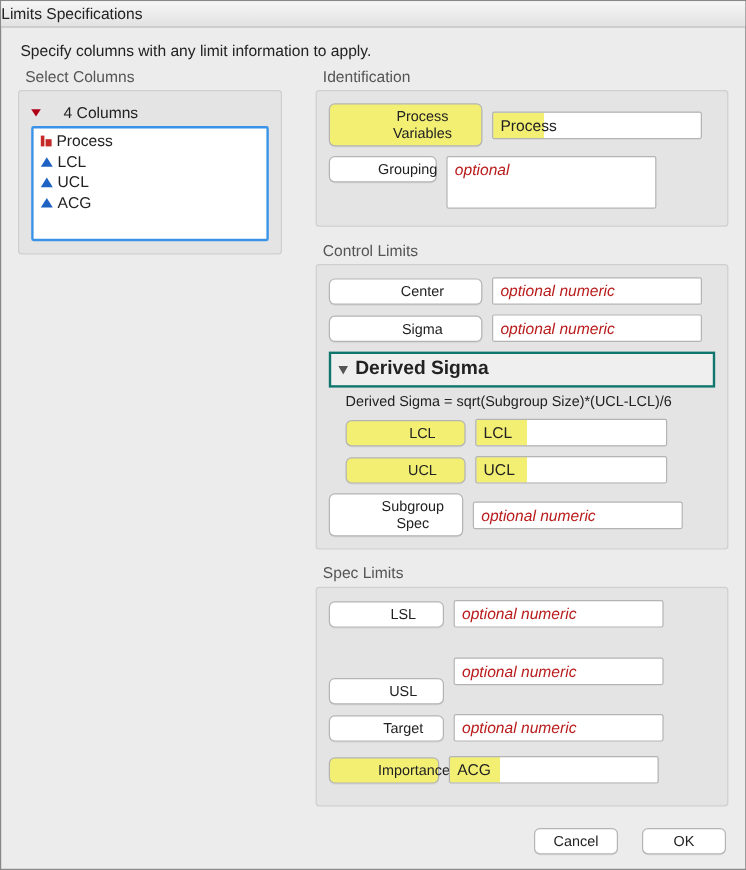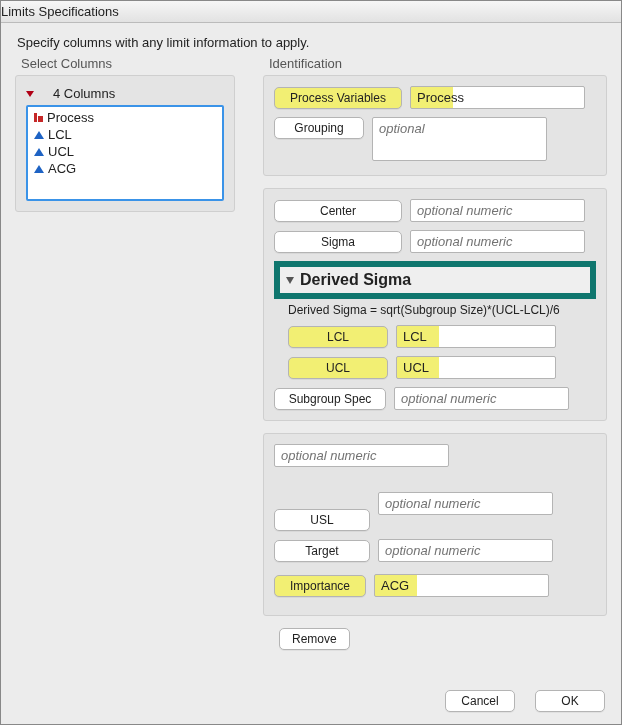--- a/index.html
+++ b/index.html
@@ -111,42 +111,42 @@
     background: #fff;
     border: 1px solid #b4b4b4;
     border-radius: 5px;
     padding: 3px 12px;
     font-size: 12px;
     text-align: center;
     display: inline-block;
     min-width: 70px;
     box-shadow: 0 1px 0 rgba(0,0,0,0.05);
   }
-  .role-btn { width: 128px; }
+  .role-btn { width: 128px; padding-left: 40px; }
   .txt {
     background: #fff;
     border: 1px solid #b4b4b4;
     border-radius: 2px;
     padding: 3px 6px;
     font-size: 13px;
     width: 175px;
     height: 23px;
   }
-  .placeholder { color: #737373; font-style: italic; }
+  .placeholder { color: #b91c1c; font-style: italic; }
   .txt-tall { height: 44px; width: 175px; }
   .hl { background: #f2ef73; }
   .hl-partial {
     background: linear-gradient(to right, #f2ef73 0, #f2ef73 42px, #fff 42px, #fff 100%);
   }
   .derived-head {
     display: flex;
     align-items: center;
     gap: 6px;
     background: #efefef;
-    border: 6px solid #0f766e;
+    border: 2px solid #0f766e;
     padding: 4px 6px;
     margin: 8px 0 4px 0;
   }
   .disclose-open {
     width: 0; height: 0;
     border-left: 4px solid transparent;
     border-right: 4px solid transparent;
     border-top: 7px solid #555;
   }
   .derived-head .title { font-weight: 700; font-size: 16px; }
@@ -212,20 +212,21 @@
           <div class="row">
             <span class="btn role-btn hl">Process Variables</span>
             <span class="txt hl-partial">Process</span>
           </div>
           <div class="row" style="align-items:flex-start;">
             <span class="btn role-btn" style="width:90px;">Grouping</span>
             <span class="txt txt-tall placeholder" style="padding-top:3px;">optional</span>
           </div>
         </div>
 
+        <div class="fieldset-label">Control Limits</div>
         <div class="group-box">
           <div class="row ctrl-box">
             <span class="btn role-btn">Center</span>
             <span class="txt placeholder">optional numeric</span>
           </div>
           <div class="row ctrl-box">
             <span class="btn role-btn">Sigma</span>
             <span class="txt placeholder">optional numeric</span>
           </div>
 
@@ -242,22 +243,24 @@
           <div class="row indent ctrl-small">
             <span class="btn role-btn hl">UCL</span>
             <span class="txt hl-partial" style="width:160px;">UCL</span>
           </div>
           <div class="row">
             <span class="btn role-btn" style="width:112px;">Subgroup Spec</span>
             <span class="txt placeholder">optional numeric</span>
           </div>
         </div>
 
+        <div class="fieldset-label">Spec Limits</div>
         <div class="group-box spec-box">
           <div class="row">
+            <span class="btn role-btn" style="width:96px;">LSL</span>
             <span class="txt placeholder">optional numeric</span>
           </div>
           <div class="row">
             <span class="btn role-btn" style="width:96px;margin-top:34px;">USL</span>
             <span class="txt placeholder">optional numeric</span>
           </div>
           <div class="row">
             <span class="btn role-btn" style="width:96px;">Target</span>
             <span class="txt placeholder">optional numeric</span>
           </div>

